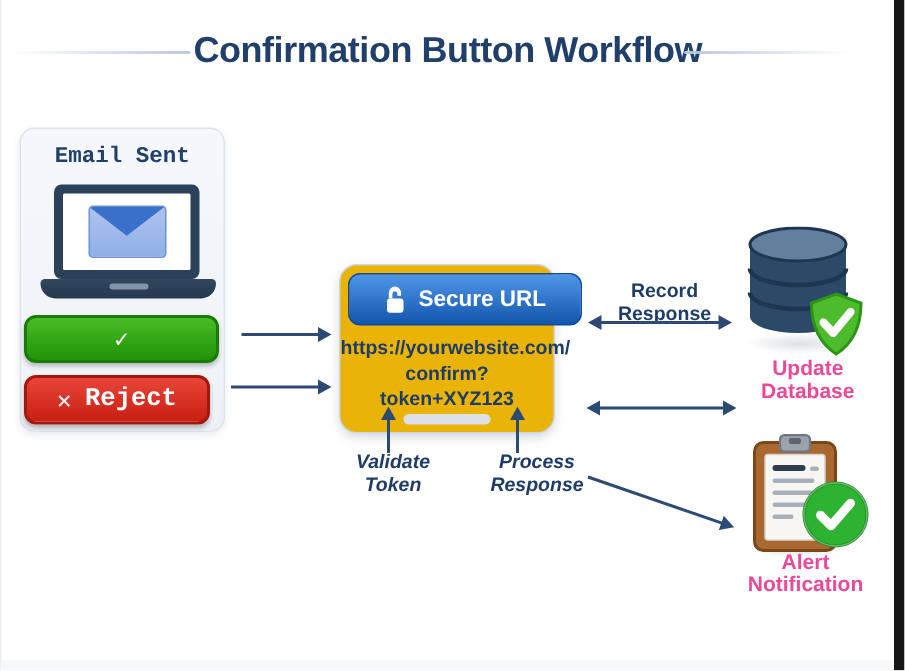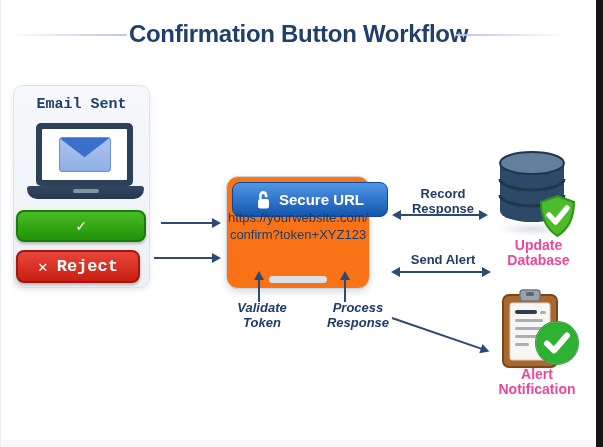--- a/index.html
+++ b/index.html
@@ -71,33 +71,33 @@
     border:2px solid #187d06;
   }
   .btn-reject {
     left:2px; top:164px; width:124px; height:33px;
     background:linear-gradient(180deg,#e8453a,#c81f12);
     border:2px solid #a5170c;
   }
   
   .url-box {
     position:absolute; left:225px; top:176px; width:144px; height:113px;
-    background:#f97316; border:1px solid #ccd6e3; border-radius:12px;
+    background:#eab308; border:1px solid #ccd6e3; border-radius:12px;
     box-shadow:0 3px 7px rgba(40,60,90,.18);
   }
   .url-header {
     position:absolute; left:5px; top:5px; width:156px; height:35px;
     background:linear-gradient(180deg,#4f96e8,#1356ad);
     border:1px solid #0e4a9c; border-radius:8px;
     display:flex; align-items:center; justify-content:center; gap:8px;
     color:#ffffff; font-weight:bold; font-size:15px;
   }
   .url-text {
-    position:absolute; top:32px; left:0; width:100%; text-align:center;
-    font-size:13px; font-weight:normal; color:#1f3c68; line-height:17px;
+    position:absolute; top:46px; left:0; width:100%; text-align:center;
+    font-size:13px; font-weight:bold; color:#1f3c68; line-height:17px;
   }
   .url-pill {
     position:absolute; bottom:5px; left:50%; transform:translateX(-50%);
     width:58px; height:7px; background:#dce1e8; border-radius:4px;
   }
   
   .arr { position:absolute; height:2px; background:#2c4a73; }
   .arr::after {
     content:''; position:absolute; right:-8px; top:-4px;
     border-left:9px solid #2c4a73; border-top:5px solid transparent; border-bottom:5px solid transparent;
@@ -172,21 +172,20 @@
     </div>
     <div class="url-pill"></div>
   </div>
 
   <div class="arr" style="left:160px; top:222px; width:52px;"></div>
   <div class="arr" style="left:153px; top:257px; width:59px;"></div>
 
   <div class="flow-label" style="left:392px; top:186px; width:100px;">Record Response</div>
   <div class="arr dbl" style="left:399px; top:214px; width:80px;"></div>
 
-  <div class="flow-label" style="left:392px; top:252px; width:100px;">Send Alert</div>
   <div class="arr dbl" style="left:398px; top:271px; width:84px;"></div>
 
   <div class="arr-up" style="left:257px; top:279px; height:23px;"></div>
   <div class="arr-up" style="left:343px; top:279px; height:23px;"></div>
   <div class="flow-label it" style="left:216px; top:300px; width:90px;">Validate Token</div>
   <div class="flow-label it" style="left:306px; top:300px; width:102px;font-style:italic;">Process Response</div>
 
   <div class="arr diag" style="left:391px; top:317px; width:95px;"></div>
 
   <div class="soft-shadow" style="left:496px; top:222px; width:72px; height:14px;"></div>

